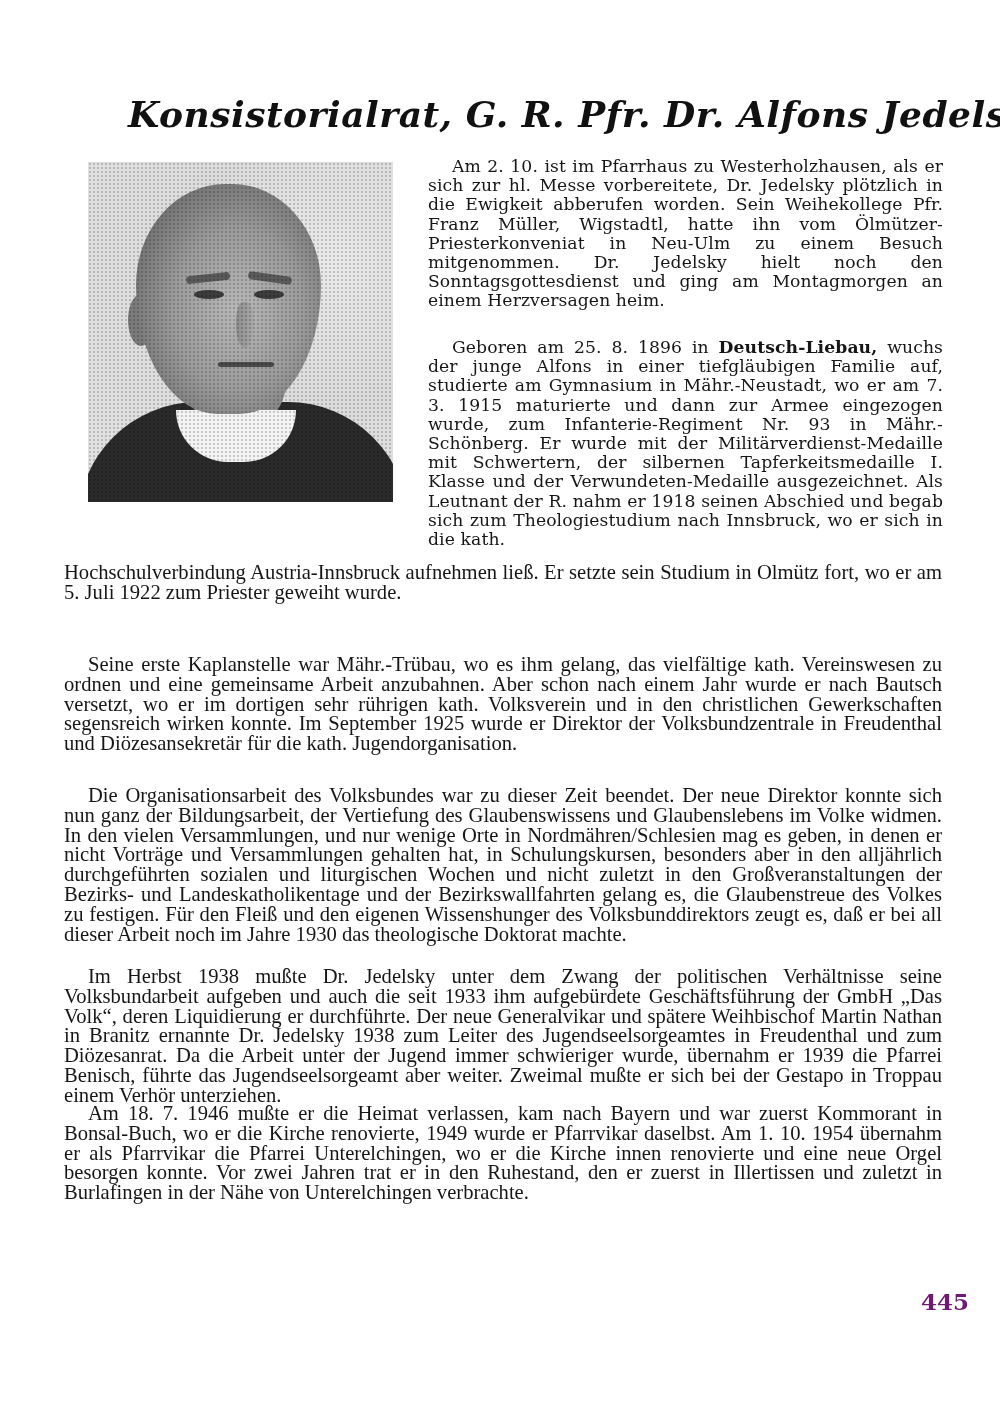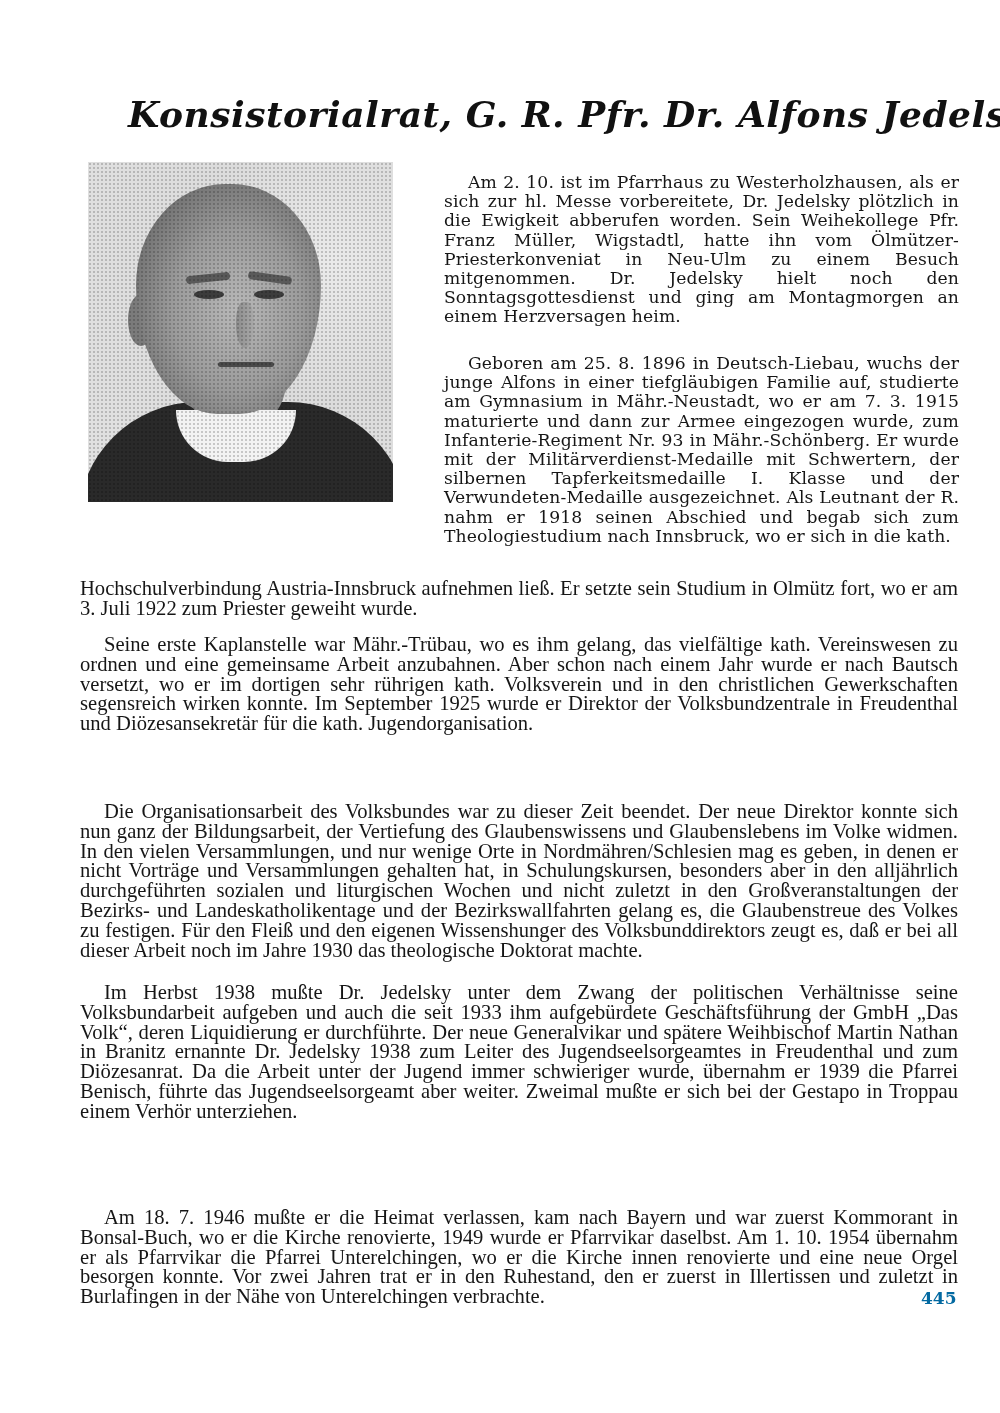--- a/index.html
+++ b/index.html
@@ -60,45 +60,45 @@
     .photo .mouth {
       position: absolute; left: 130px; top: 200px; width: 56px; height: 5px; background: #4a4a4a; border-radius: 3px;
     }
     .photo .halftone {
       position: absolute; inset: 0; pointer-events: none;
       background-image: radial-gradient(rgba(0,0,0,0.18) 0.9px, transparent 1.1px);
       background-size: 4px 4px;
     }
 
     
-    .para { position: absolute; margin: 16px; text-align: justify; text-align-last: left; }
+    .para { position: absolute; margin: 0; text-align: justify; text-align-last: left; }
 
     .serif-wide {
       font-family: "DejaVu Serif", serif; font-size: 17.2px; line-height: 19.2px;
       letter-spacing: 0.1px; color: #161616;
     }
     .serif-narrow {
       font-family: "Liberation Serif", serif; font-size: 20.6px; line-height: 19.8px;
       transform-origin: 0 0; color: #161616;
     }
 
     .p1 { left: 428px; top: 157px; width: 515px; text-indent: 24px; }
     .p2 { left: 428px; top: 338px; width: 515px; text-indent: 24px; }
-    .p2 b { font-weight: normal; }
+    .p2 b { font-weight: bold; }
 
     
     .p2c { left: 64px; top: 563px; width: 878px; }
-    .p3  { left: 64px; top: 619px; width: 878px; text-indent: 24px; }
+    .p3  { left: 64px; top: 655px; width: 878px; text-indent: 24px; }
     .p4  { left: 64px; top: 786px; width: 878px; text-indent: 24px; }
     .p5  { left: 64px; top: 967px; width: 878px; text-indent: 24px; font-family: Liberation Serif, serif; }
-    .p6  { left: 64px; top: 1192px; width: 878px; text-indent: 24px; }
+    .p6  { left: 64px; top: 1104px; width: 878px; text-indent: 24px; }
 
     .page-number {
       position: absolute; left: 921px; top: 1288px;
-      font-family: "DejaVu Serif", serif; font-weight: bold; font-size: 17px; color: #0369a1;
+      font-family: "DejaVu Serif", serif; font-weight: bold; font-size: 23px; color: #701a75;
     }
   </style>
 </head>
 <body>
 
 <div class="page-title">Konsistorialrat, G. R. Pfr. Dr. Alfons Jedelsky +</div>
 
 <div class="photo">
   <div class="bg-tex"></div>
   <div class="body-shape"></div>
@@ -112,21 +112,21 @@
   <div class="eye-r"></div>
   <div class="nose"></div>
   <div class="mouth"></div>
   <div class="halftone"></div>
 </div>
 
 <p class="para serif-wide p1">Am 2. 10. ist im Pfarrhaus zu Westerholzhausen, als er sich zur hl. Messe vorbereitete, Dr. Jedelsky plötzlich in die Ewigkeit abberufen worden. Sein Weihekollege Pfr. Franz Müller, Wigstadtl, hatte ihn vom Ölmützer-Priesterkonveniat in Neu-Ulm zu einem Besuch mitgenommen. Dr. Jedelsky hielt noch den Sonntagsgottesdienst und ging am Montagmorgen an einem Herzversagen heim.</p>
 
 <p class="para serif-wide p2"><span>Geboren am 25. 8. 1896 in </span><b>Deutsch-Liebau,</b><span> wuchs der junge Alfons in einer tiefgläubigen Familie auf, studierte am Gymnasium in Mähr.-Neustadt, wo er am 7. 3. 1915 maturierte und dann zur Armee eingezogen wurde, zum Infanterie-Regiment Nr. 93 in Mähr.-Schönberg. Er wurde mit der Militärverdienst-Medaille mit Schwertern, der silbernen Tapferkeitsmedaille I. Klasse und der Verwundeten-Medaille ausgezeichnet. Als Leutnant der R. nahm er 1918 seinen Abschied und begab sich zum Theologiestudium nach Innsbruck, wo er sich in die kath.</span></p>
 
-<p class="para serif-narrow p2c">Hochschulverbindung Austria-Innsbruck aufnehmen ließ. Er setzte sein Studium in Olmütz fort, wo er am 3. Juli 1922 zum Priester geweiht wurde.</p>
+<p class="para serif-narrow p2c">Hochschulverbindung Austria-Innsbruck aufnehmen ließ. Er setzte sein Studium in Olmütz fort, wo er am 5. Juli 1922 zum Priester geweiht wurde.</p>
 
 <p class="para serif-narrow p3">Seine erste Kaplanstelle war Mähr.-Trübau, wo es ihm gelang, das vielfältige kath. Vereinswesen zu ordnen und eine gemeinsame Arbeit anzubahnen. Aber schon nach einem Jahr wurde er nach Bautsch versetzt, wo er im dortigen sehr rührigen kath. Volksverein und in den christlichen Gewerkschaften segensreich wirken konnte. Im September 1925 wurde er Direktor der Volksbundzentrale in Freudenthal und Diözesansekretär für die kath. Jugendorganisation.</p>
 
 <p class="para serif-narrow p4">Die Organisationsarbeit des Volksbundes war zu dieser Zeit beendet. Der neue Direktor konnte sich nun ganz der Bildungsarbeit, der Vertiefung des Glaubenswissens und Glaubenslebens im Volke widmen. In den vielen Versammlungen, und nur wenige Orte in Nordmähren/Schlesien mag es geben, in denen er nicht Vorträge und Versammlungen gehalten hat, in Schulungskursen, besonders aber in den alljährlich durchgeführten sozialen und liturgischen Wochen und nicht zuletzt in den Großveranstaltungen der Bezirks- und Landeskatholikentage und der Bezirkswallfahrten gelang es, die Glaubenstreue des Volkes zu festigen. Für den Fleiß und den eigenen Wissenshunger des Volksbunddirektors zeugt es, daß er bei all dieser Arbeit noch im Jahre 1930 das theologische Doktorat machte.</p>
 
 <p class="para serif-narrow p5">Im Herbst 1938 mußte Dr. Jedelsky unter dem Zwang der politischen Verhältnisse seine Volksbundarbeit aufgeben und auch die seit 1933 ihm aufgebürdete Geschäftsführung der GmbH „Das Volk“, deren Liquidierung er durchführte. Der neue Generalvikar und spätere Weihbischof Martin Nathan in Branitz ernannte Dr. Jedelsky 1938 zum Leiter des Jugendseelsorgeamtes in Freudenthal und zum Diözesanrat. Da die Arbeit unter der Jugend immer schwieriger wurde, übernahm er 1939 die Pfarrei Benisch, führte das Jugendseelsorgeamt aber weiter. Zweimal mußte er sich bei der Gestapo in Troppau einem Verhör unterziehen.</p>
 
 <p class="para serif-narrow p6">Am 18. 7. 1946 mußte er die Heimat verlassen, kam nach Bayern und war zuerst Kommorant in Bonsal-Buch, wo er die Kirche renovierte, 1949 wurde er Pfarrvikar daselbst. Am 1. 10. 1954 übernahm er als Pfarrvikar die Pfarrei Unterelchingen, wo er die Kirche innen renovierte und eine neue Orgel besorgen konnte. Vor zwei Jahren trat er in den Ruhestand, den er zuerst in Illertissen und zuletzt in Burlafingen in der Nähe von Unterelchingen verbrachte.</p>
 
 <div class="page-number">445</div>

